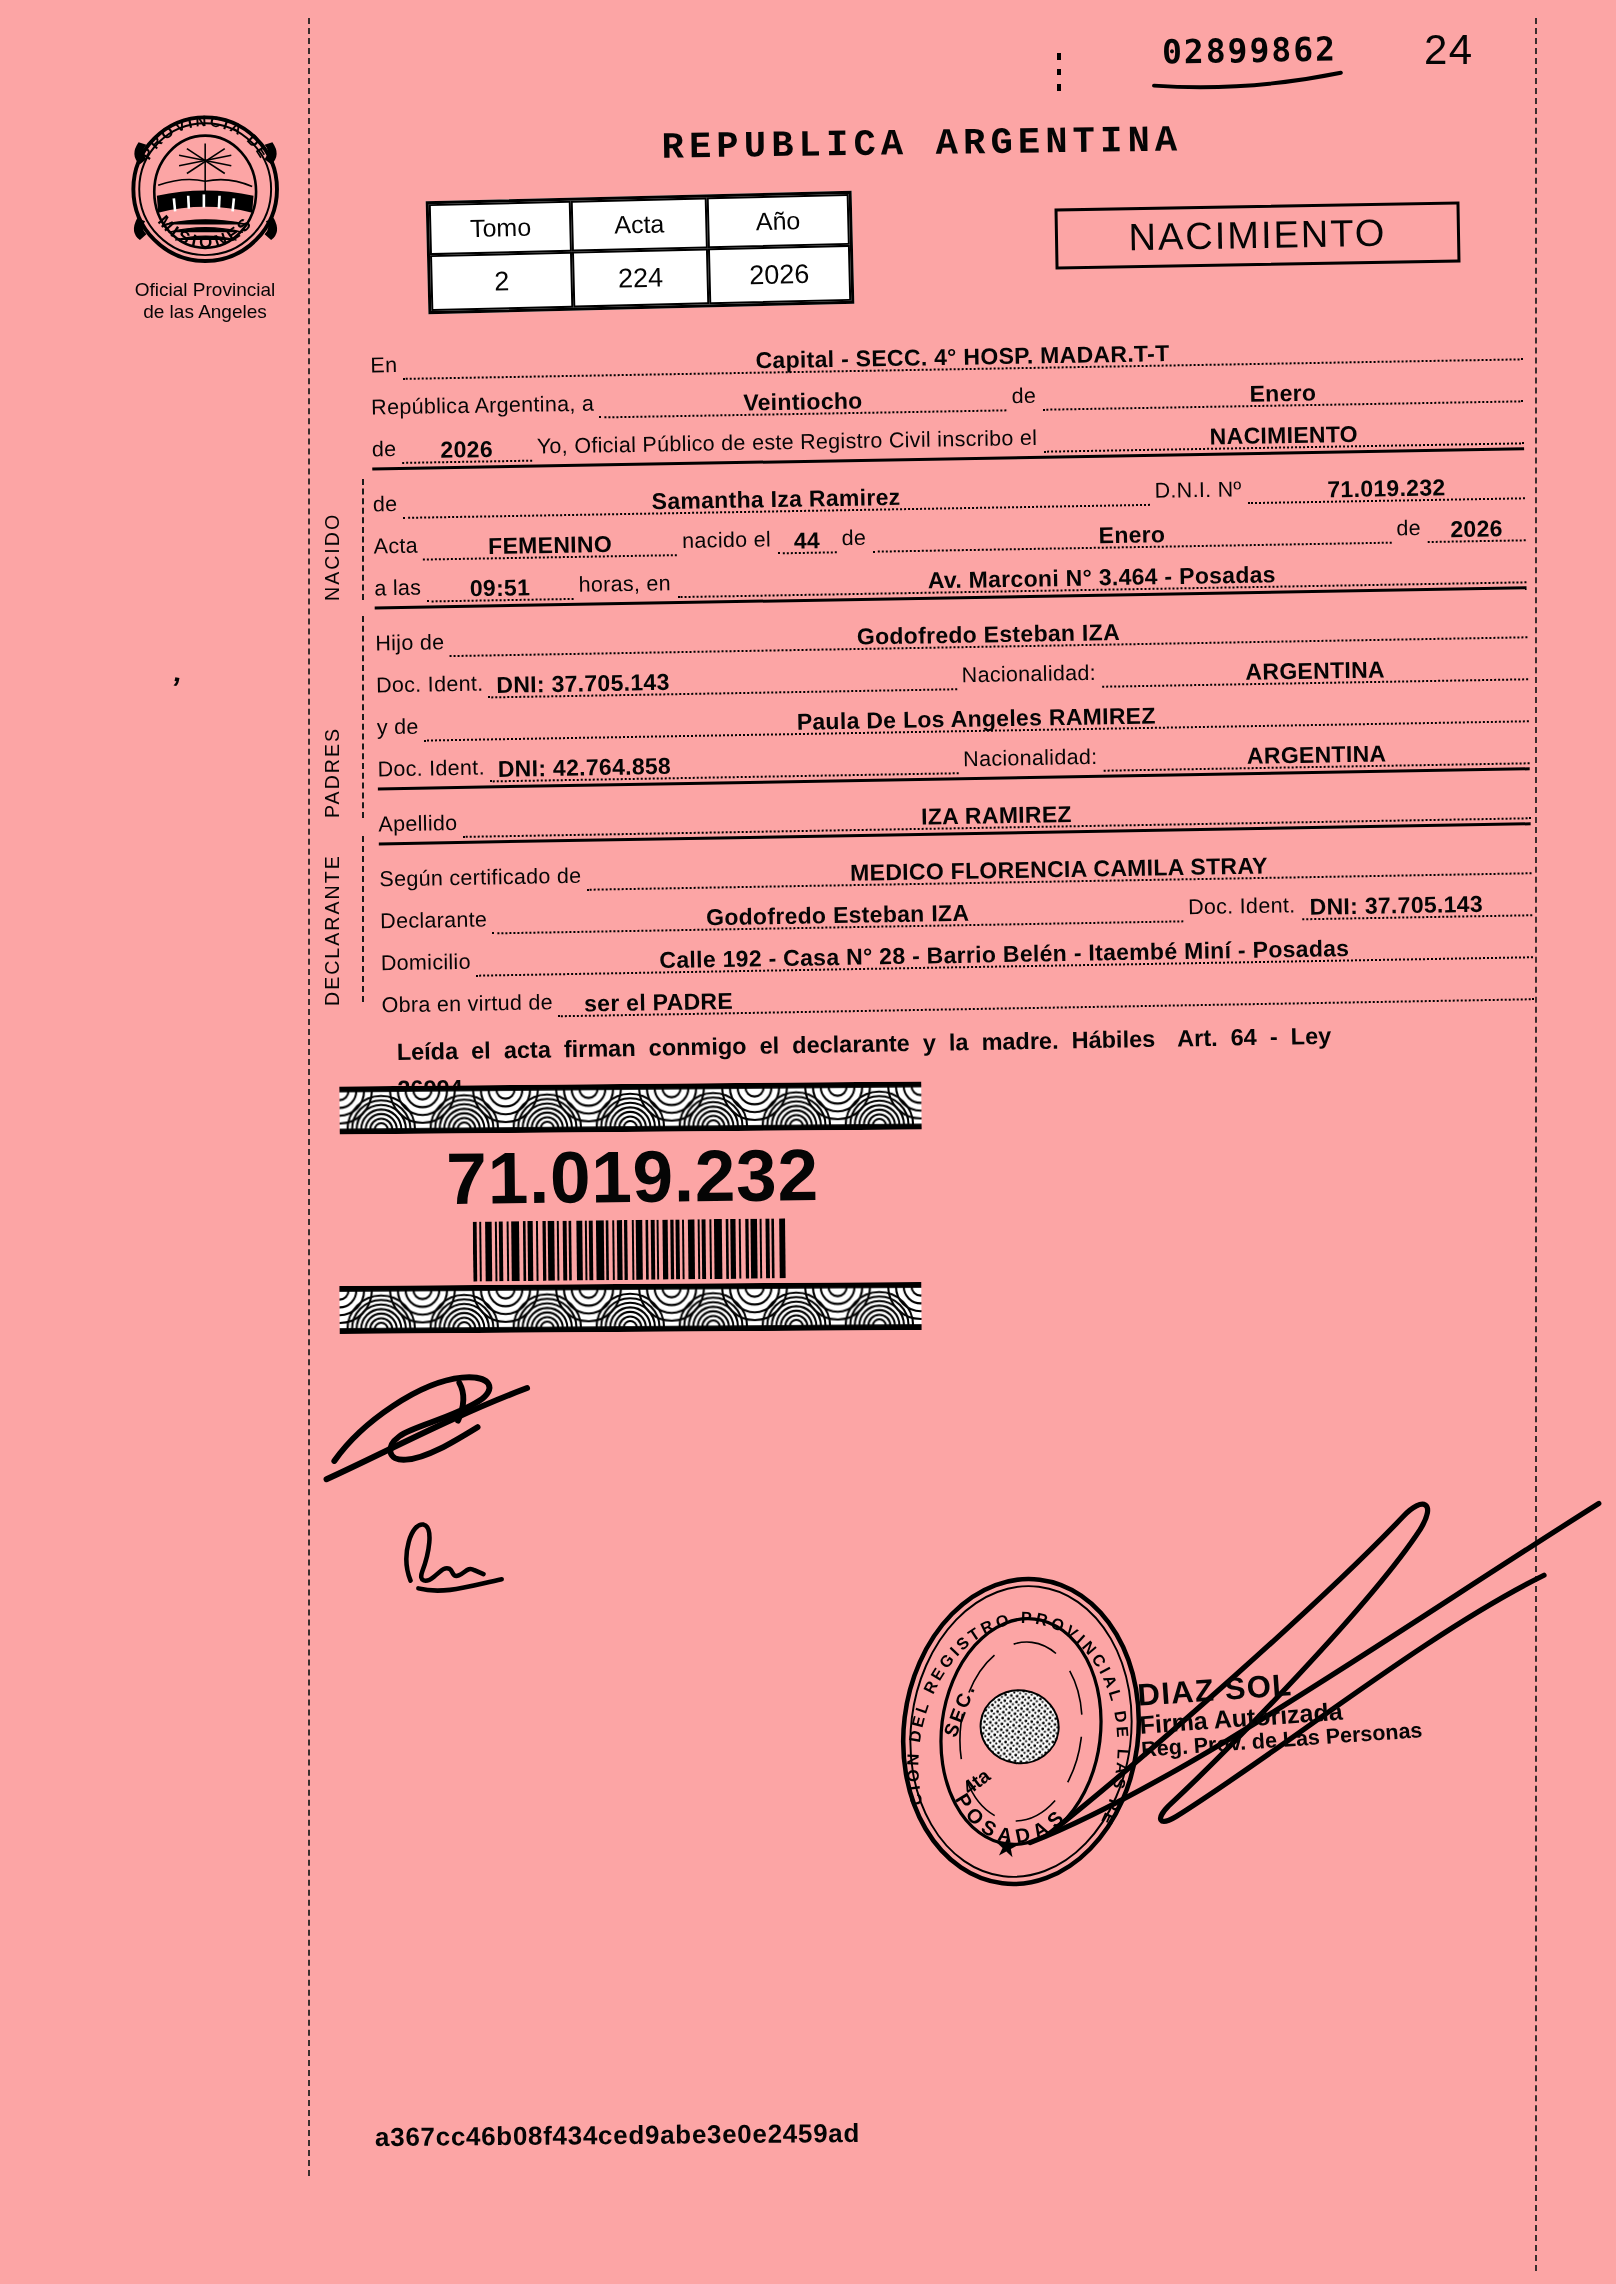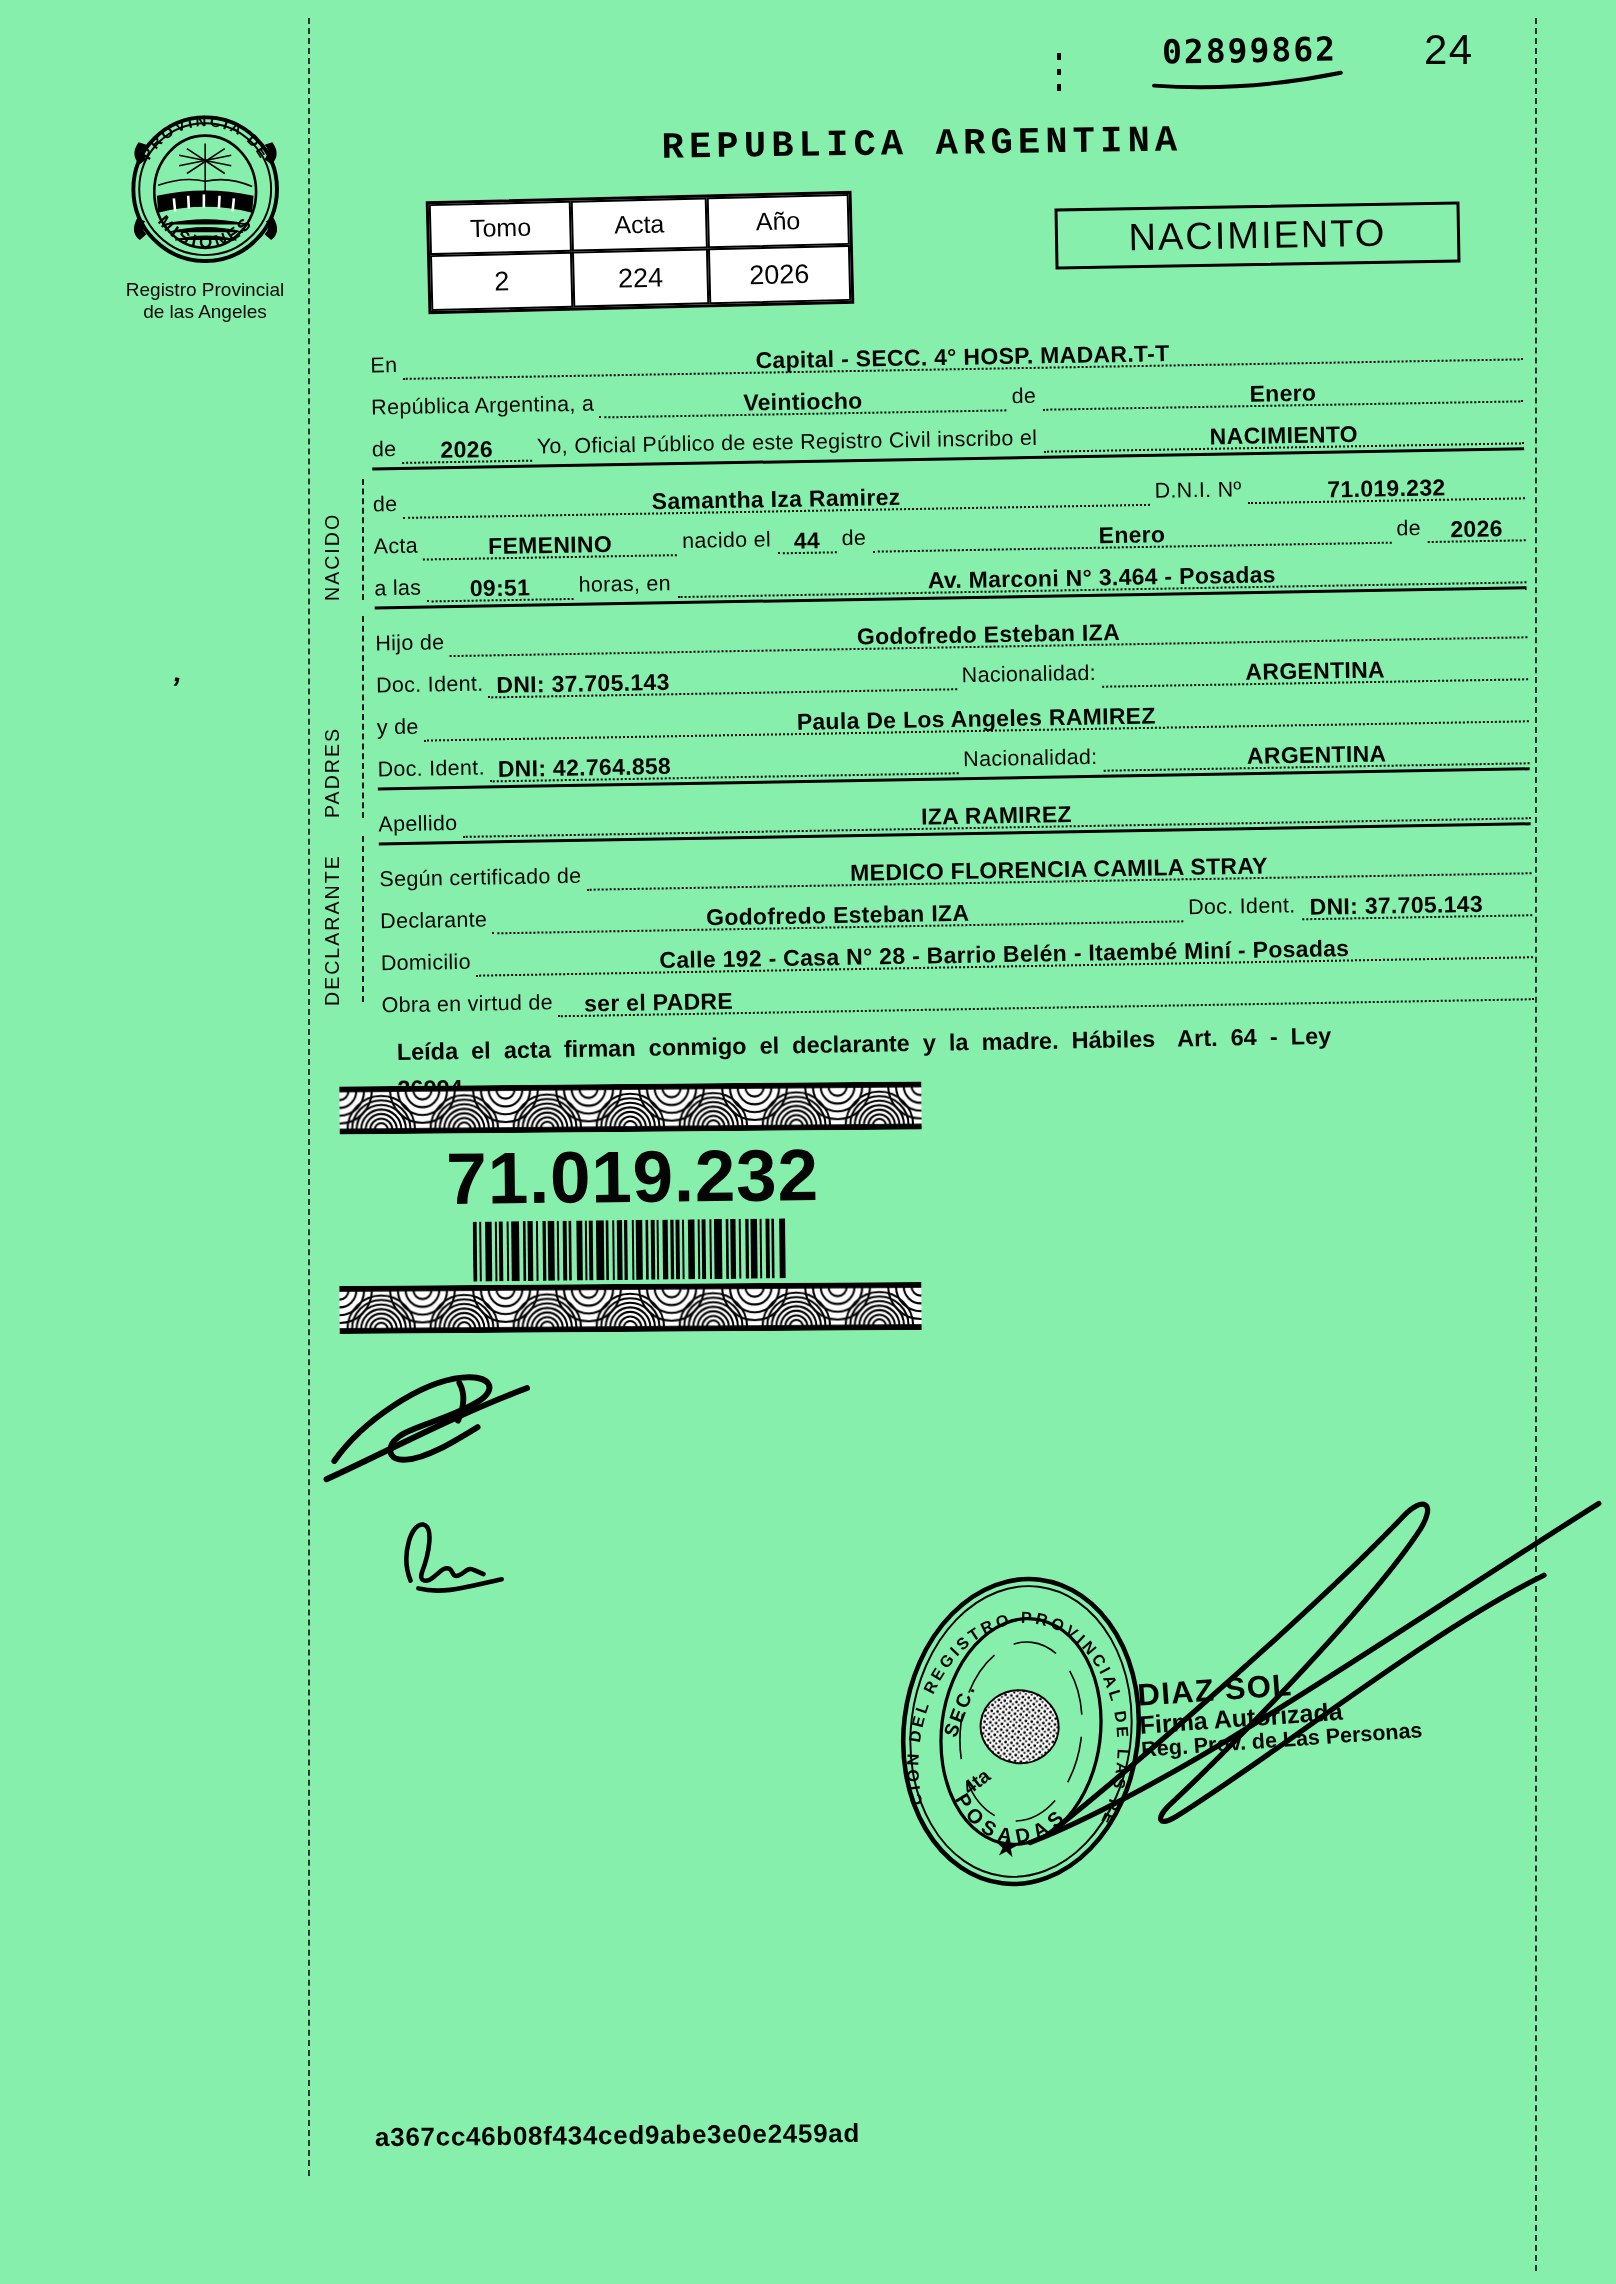--- a/index.html
+++ b/index.html
@@ -1,17 +1,17 @@
 <!DOCTYPE html>
 <html style="font-size:10.4px"><head>
 <meta charset="utf-8">
 <style>
   html,body{margin:0;padding:0;background:#777;}
   .page{
-    position:relative; width:1617px; height:2284px; background:#86efac;
+    position:relative; width:1617px; height:2284px; background:#fca5a5;
     overflow:hidden; font-family:"Liberation Sans",sans-serif; color:#050505;
   }
   .abs{position:absolute;}
 
   
   .vline{position:absolute; width:0; border-left:2px dashed #1a1a1a; opacity:.85;}
 
   
   .serial{
     font-family:"DejaVu Sans Mono",monospace; font-weight:bold;
@@ -178,21 +178,21 @@
       <path d="M 86 210 Q 132 198 180 210"></path>
     </g>
     <text font-family="Liberation Sans,sans-serif" font-size="23" font-weight="bold" letter-spacing="4" fill="#000">
       <textPath href="#sealTop" startOffset="50%" text-anchor="middle">PROVINCIA DE</textPath>
     </text>
     <text font-family="Liberation Sans,sans-serif" font-size="26" font-weight="bold" letter-spacing="6" fill="#000">
       <textPath href="#sealBot" startOffset="50%" text-anchor="middle">MISIONES</textPath>
     </text>
   </svg>
   <div class="abs seal-caption" style="left:78px; top:279px; width:254px;">
-    <div>Registro Provincial</div>
+    <div>Oficial Provincial</div>
     <div>de las Angeles</div>
   </div>
 
   <div class="abs doc-title" style="left:658px; top:123px; width:528px;">REPUBLICA ARGENTINA</div>
 
   <div class="abs acta-table" style="left:427px; top:196px; width:420px;">
     <div class="acta-cell">Tomo</div>
     <div class="acta-cell">Acta</div>
     <div class="acta-cell">Año</div>
     <div class="acta-cell val">2</div>

